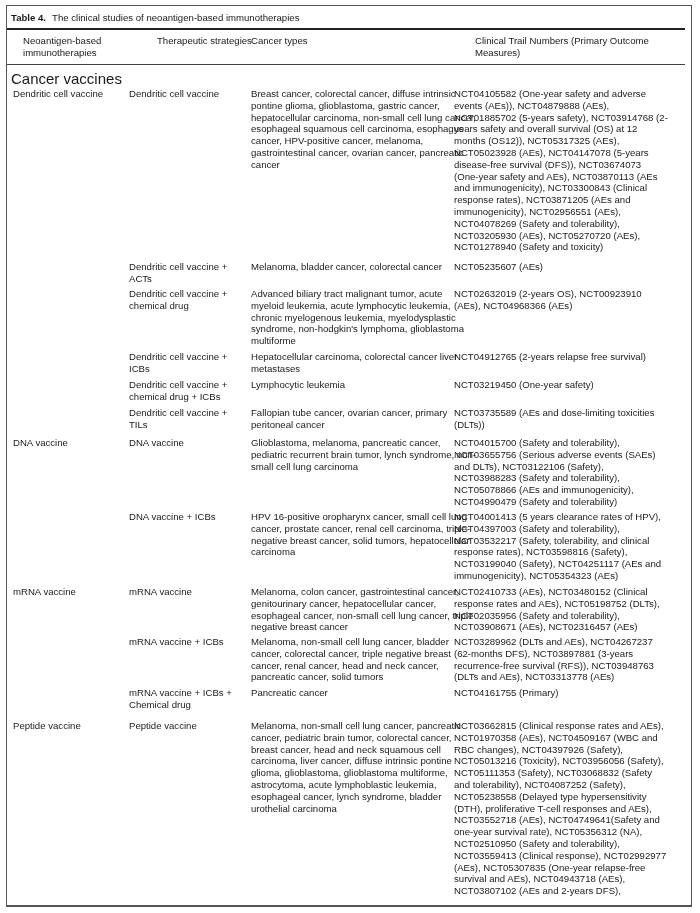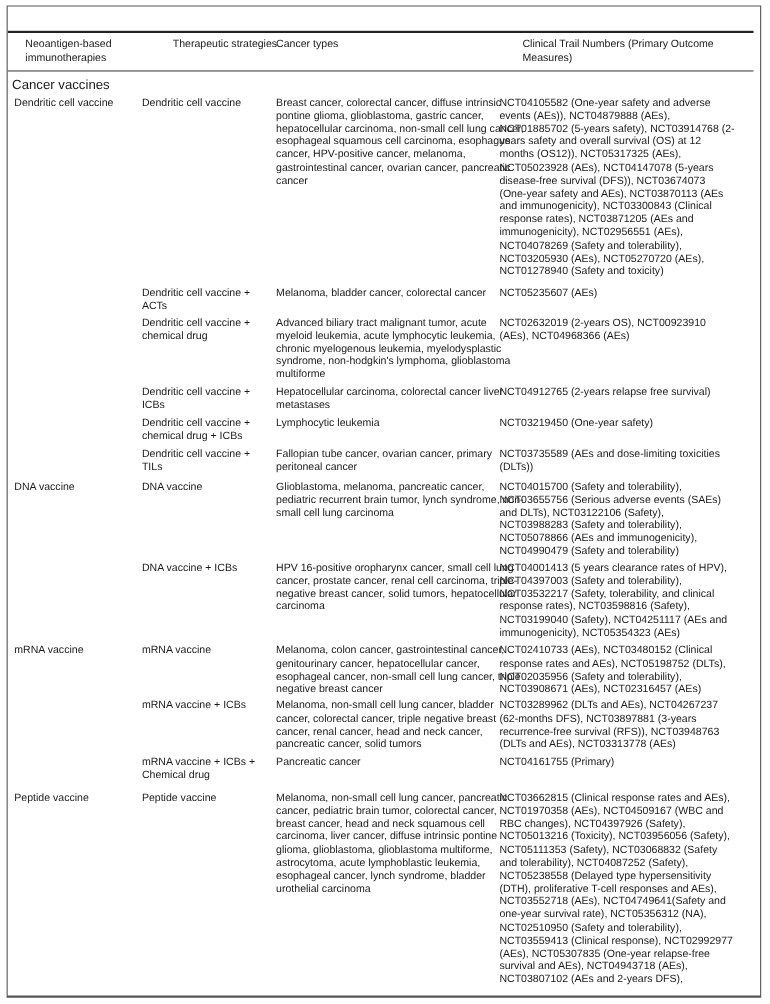--- a/index.html
+++ b/index.html
@@ -5,35 +5,38 @@
   html, body { margin: 0; padding: 0; background: #ffffff; }
   body { width: 700px; height: 913px; overflow: hidden; position: relative;
          font-family: "Liberation Sans", "DejaVu Sans", sans-serif; color: #1a1a1a; }
   .frame { position: absolute; left: 6px; top: 5px; width: 686px; height: 902px;
            border: 1.5px solid #555; border-bottom-width: 2px; box-sizing: border-box; overflow: hidden; }
   .caption { position: absolute; left: 4px; top: 6px; font-size: 9.6px; white-space: nowrap; }
   .caption b { font-weight: bold; margin-right: 6px; }
   .rule-thick { position: absolute; left: 0; right: 6px; top: 22px; height: 2px; background: #222; }
   .rule-thin { position: absolute; left: 0; right: 6px; top: 58px; height: 1px; background: #444; }
   .hdr { position: absolute; top: 29px; font-size: 9.6px; line-height: 11.8px; }
-  .section { position: absolute; left: 4px; top: 64px; font-size: 12px; }
+  .section { position: absolute; left: 4px; top: 64px; font-size: 15px; }
   .row { position: absolute; font-size: 9.6px; line-height: 11.8px; }
   .c1 { position: absolute; left: 6px; width: 112px; }
   .c2 { position: absolute; left: 122px; width: 116px; }
   .c3 { position: absolute; left: 244px; width: 226px; }
   .c4 { position: absolute; left: 447px; width: 214px; }
   .hc1 { left: 16px; width: 112px; }
   .hc2 { left: 122px; margin-left: 28px; }
   .hc3 { left: 244px; }
   .hc4 { left: 468px; width: 214px; }
 </style>
 </head>
 <body>
 
 <div class="frame">
+  <div class="caption">
+    <b>Table 4.</b><span>The clinical studies of neoantigen-based immunotherapies</span>
+  </div>
   <div class="rule-thick"></div>
 
   <div class="hdr hc1" style="width:100px">Neoantigen-based immunotherapies</div>
   <div class="hdr hc2">Therapeutic strategies</div>
   <div class="hdr hc3">Cancer types</div>
   <div class="hdr hc4">Clinical Trail Numbers (Primary Outcome Measures)</div>
   <div class="rule-thin"></div>
 
   <div class="section">Cancer vaccines</div>
 

